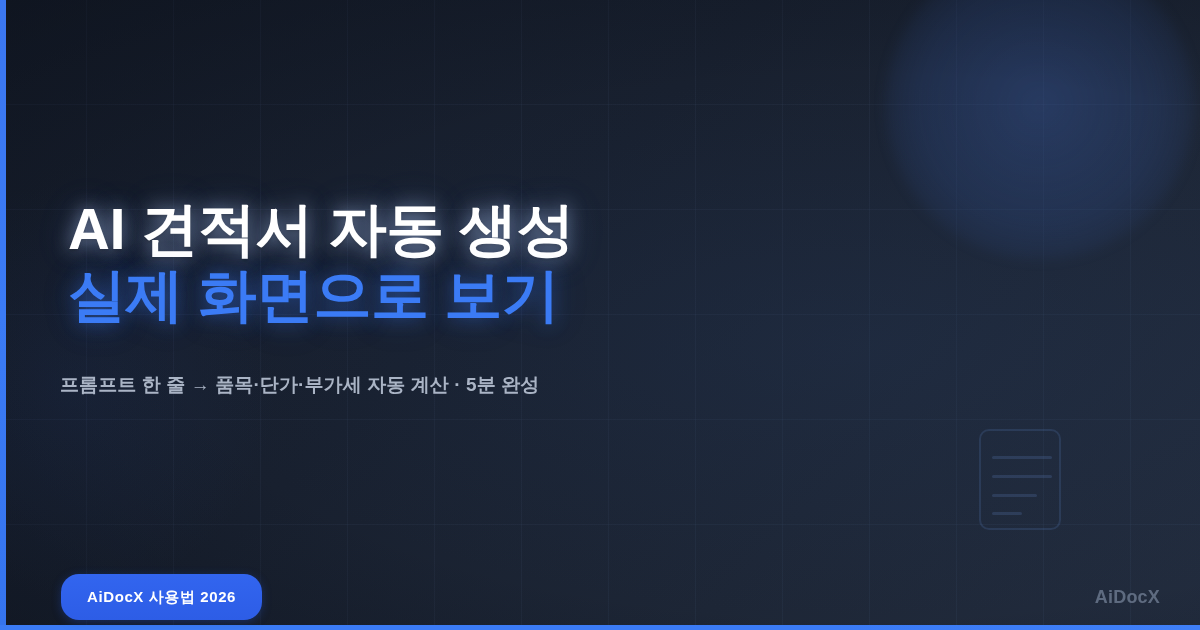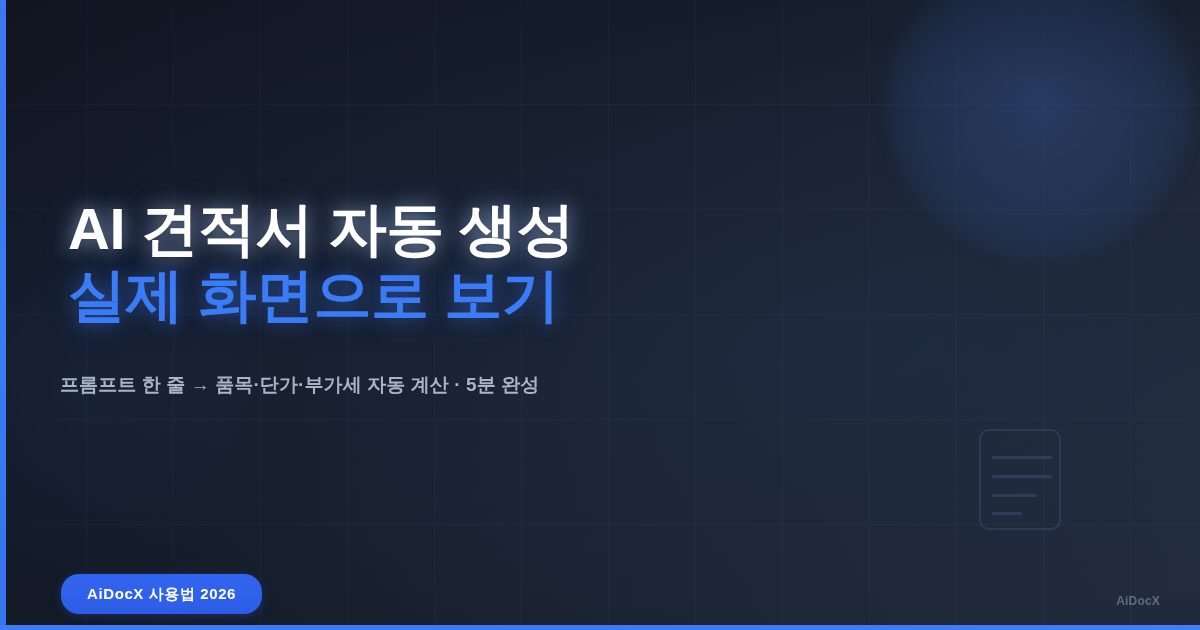--- a/index.html
+++ b/index.html
@@ -165,41 +165,41 @@
     font-weight: 700;
     letter-spacing: 0.1px;
     color: #aab4c5;
     white-space: nowrap;
   }
 
   .badge {
     position: absolute;
     left: 61px;
     top: 574px;
-    height: 40px;
+    height: 46px;
     padding: 16px 26px;
     display: inline-flex;
     align-items: center;
     justify-content: center;
     border-radius: 18px;
     background: linear-gradient(to bottom, #3265ef 0%, #2d5de6 100%);
     color: #ffffff;
     font-size: 15px;
     font-weight: 700;
     letter-spacing: 0.6px;
     white-space: nowrap;
     box-shadow: 0 2px 10px rgba(35,80,200,0.35);
     box-sizing: border-box;
   }
 
   .watermark {
     position: absolute;
     right: 40px;
     bottom: 22px;
-    font-size: 12px;
+    font-size: 18px;
     font-weight: 700;
     letter-spacing: 0.2px;
     color: rgba(146,161,184,0.55);
     white-space: nowrap;
   }
 </style>
 </head>
 <body>
 
 <div class="canvas">

